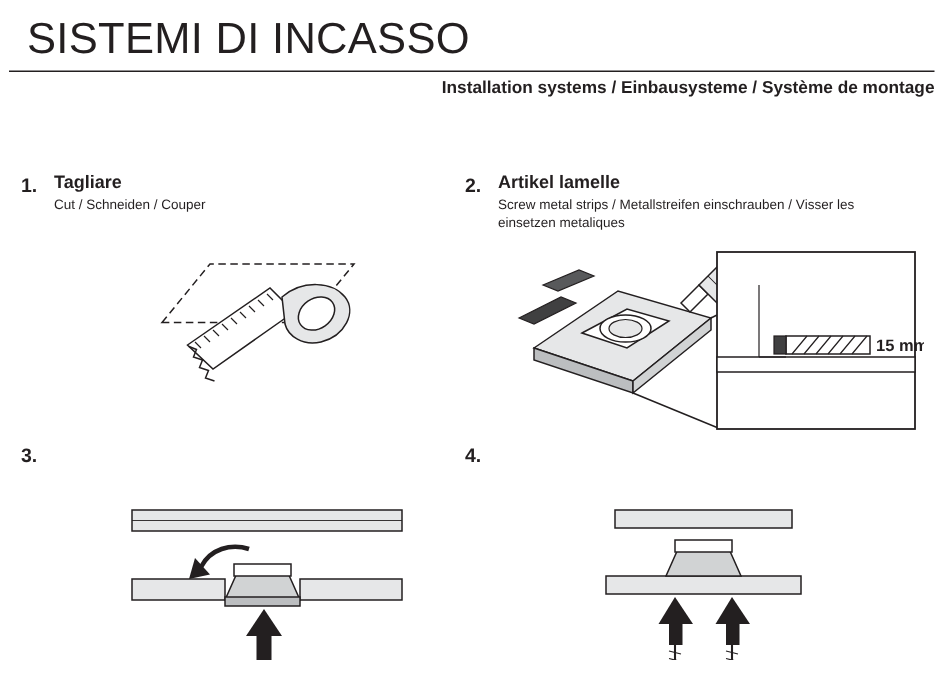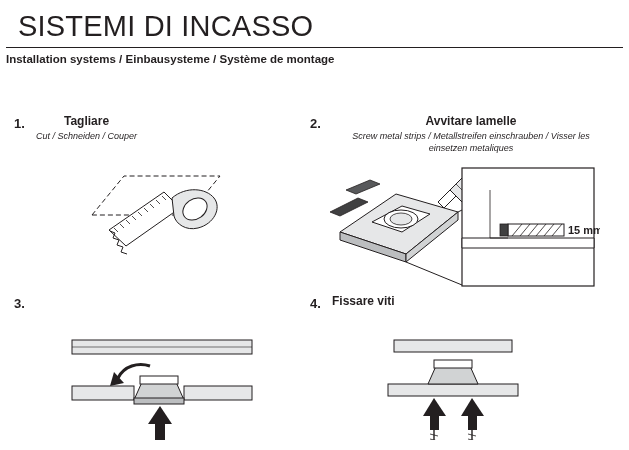--- a/index.html
+++ b/index.html
@@ -30,20 +30,21 @@
     line-height: 28px;
     margin: 12px;
     color: #231f20;
   }
   .header-sub {
     font-size: 11.5px;
     font-weight: bold;
     line-height: 14px;
     margin: 1px 0 0 0;
     color: #231f20;
+    text-align: right;
   }
   .header-rule {
     position: absolute;
     left: 0;
     top: 47px;
     width: 617px;
     height: 1px;
     background: #231f20;
   }
 
@@ -60,38 +61,36 @@
     left: 0;
     top: 2px;
     font-size: 13px;
     font-weight: bold;
     color: #231f20;
   }
   .step-texts {
     position: absolute;
     left: 22px;
     top: 0;
-    text-align: center;
   }
   .step-title {
     font-size: 12px;
     font-weight: bold;
     line-height: 15px;
     color: #231f20;
   }
   .step-sub {
     font-size: 9px;
-    font-style: italic;
     line-height: 12px;
     color: #231f20;
     margin-top: 1px;
   }
   .step-fig {
     position: absolute;
-    left: 0;
+    left: 16px;
     top: 36px;
   }
 
   .step1 { left: 14px;  top: 114px; width: 280px; }
   .step2 { left: 310px; top: 114px; width: 300px; }
   .step3 { left: 14px;  top: 294px; width: 280px; }
   .step4 { left: 310px; top: 294px; width: 300px; }
 
   .mm-label {
     font-size: 11px;
@@ -136,21 +135,21 @@
         <ellipse cx="181" cy="59" rx="13" ry="10" transform="rotate(-35 181 59)" fill="#ffffff" stroke="#231f20" stroke-width="1"></ellipse>
       </g>
     </svg>
   </div>
 </div>
 
 <div class="step step2">
   <div class="step-head">
     <div class="step-num">2.</div>
     <div class="step-texts">
-      <div class="step-title">Avvitare lamelle</div>
+      <div class="step-title">Artikel lamelle</div>
       <div class="step-sub">Screw metal strips / Metallstreifen einschrauben / Visser les einsetzen metaliques</div>
     </div>
   </div>
   <div class="step-fig">
     <svg width="290" height="150" viewBox="0 0 290 150">
 
       <g>
         <polygon points="30,82 86,44 148,62 96,104" fill="#e6e7e8" stroke="#231f20" stroke-width="1"></polygon>
         <polygon points="30,82 96,104 96,112 30,90" fill="#bcbec0" stroke="#231f20" stroke-width="1"></polygon>
         <polygon points="96,104 148,62 148,70 96,112" fill="#d1d3d4" stroke="#231f20" stroke-width="1"></polygon>
@@ -233,21 +232,20 @@
         <polygon points="146,76 134,94 158,94" fill="#231f20"></polygon>
       </g>
     </svg>
   </div>
 </div>
 
 <div class="step step4">
   <div class="step-head">
     <div class="step-num">4.</div>
     <div class="step-texts">
-      <div class="step-title">Fissare viti</div>
     </div>
   </div>
   <div class="step-fig">
     <svg width="290" height="110" viewBox="0 0 290 110">
 
       <g>
         <rect x="84" y="10" width="118" height="12" fill="#e6e7e8" stroke="#231f20" stroke-width="1"></rect>
       </g>
 
       <g>

